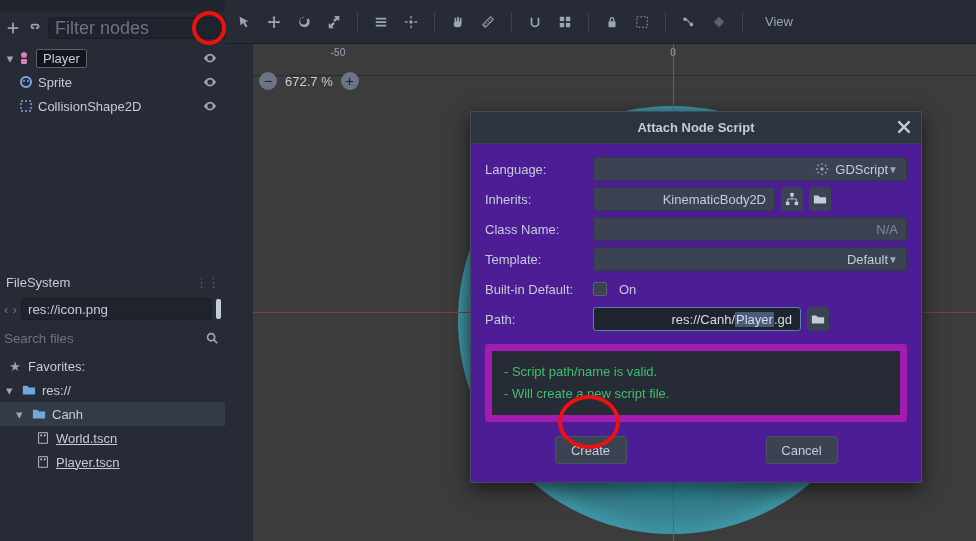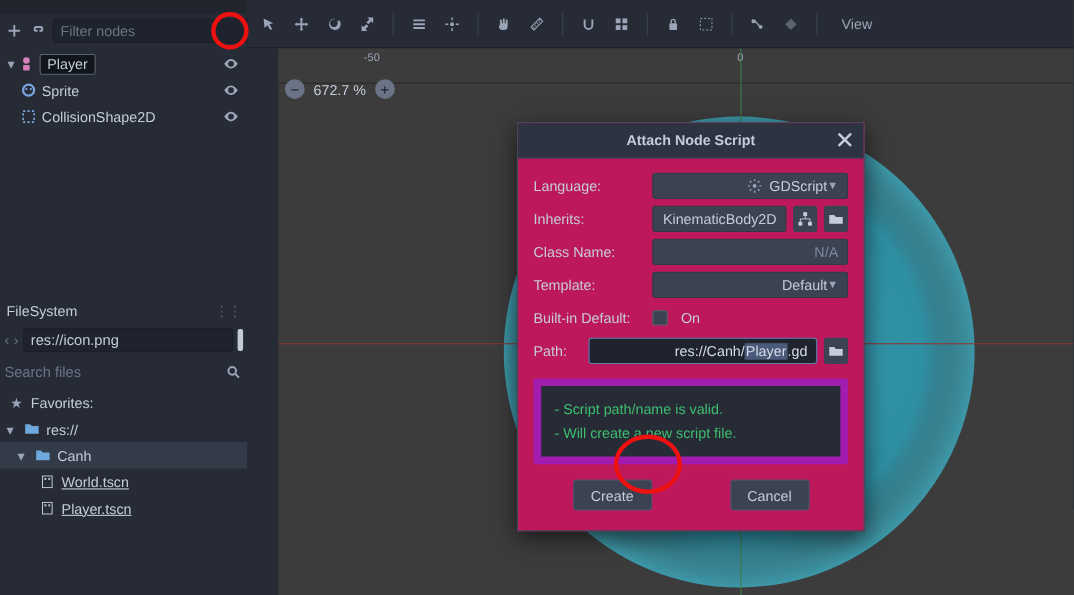--- a/index.html
+++ b/index.html
@@ -45,21 +45,21 @@
   }
   .icn svg { width: 14px; height: 14px; }
   .filter-input {
     flex: 1;
     height: 22px;
     background: #1e232d;
     border: 1px solid #1a1f26;
     border-radius: 3px;
     color: #c5ccd9;
     padding: 0 6px;
-    font-size: 13px;
+    font-size: 18px;
   }
   .filter-input::placeholder { color: #6b7486; }
 
   .scene-tree {
     padding: 2px 0;
   }
   .tree-row {
     display: flex;
     align-items: center;
     height: 24px;
@@ -241,22 +241,22 @@
     width: 428px; height: 428px;
     border-radius: 50%;
     background: radial-gradient(circle at center, #3aa0b5 0%, #2f8fa3 55%, rgba(47,143,163,0) 75%);
     box-shadow: inset 0 0 40px 10px #3fb6cc;
   }
 
   
   .dialog {
     position: absolute;
     left: 470px; top: 111px;
-    width: 316px;
-    background: #be185d;
+    width: 452px;
+    background: #4c1d95;
     border: 1px solid #424a5c;
     box-shadow: 0 6px 20px rgba(0,0,0,0.6);
   }
   .dialog-header {
     height: 32px;
     display: flex;
     align-items: center;
     justify-content: center;
     background: #2d3340;
     position: relative;

